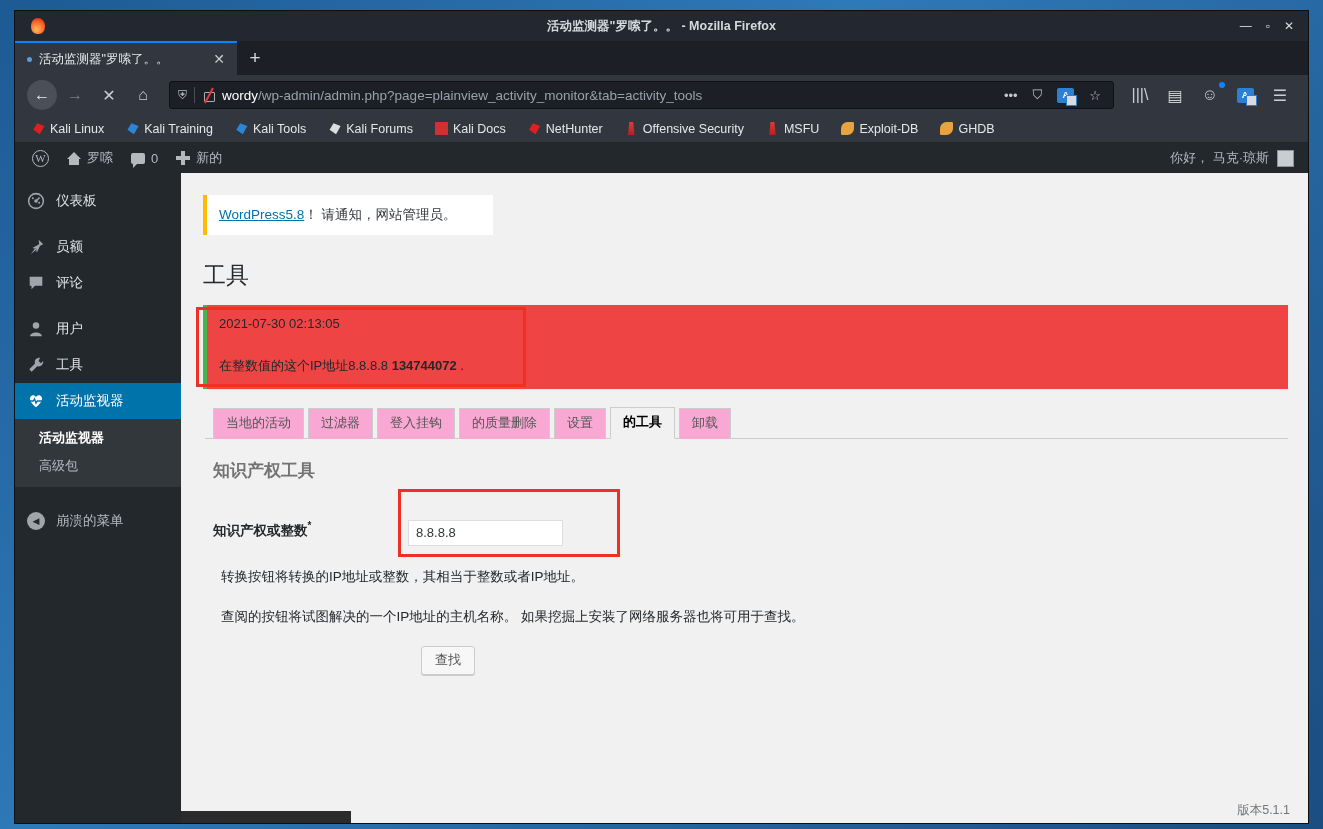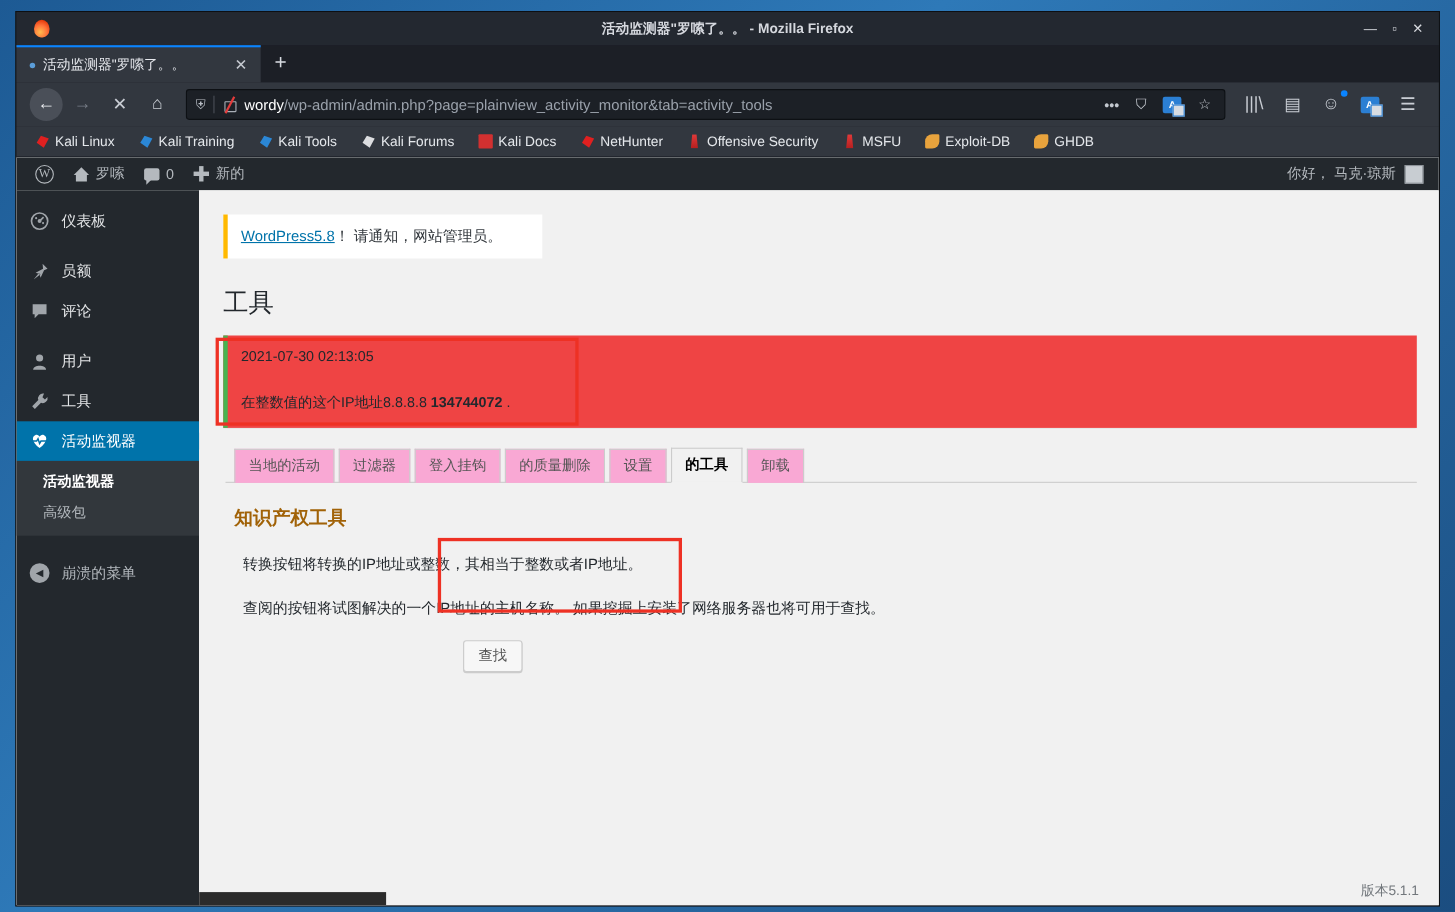--- a/index.html
+++ b/index.html
@@ -289,21 +289,21 @@
     background: #f9a8d4; border: 1px solid #ccc;
     border-bottom: none; padding: 6px 12px 7px 12px;
     font-size: 13px; color: #555; margin-bottom: -1px;
     line-height: 1.3;
   }
   .nav-tab.active {
     background: #f1f1f1; color: #000; font-weight: bold;
     border-bottom: 1px solid #f1f1f1;
   }
   h2.section-title {
-    font-size: 17px; font-weight: bold; color: #a16207;
+    font-size: 17px; font-weight: bold; color: #737373;
     margin: 20px 0 16px 10px;
   }
   .form-row {
     display: flex; align-items: flex-start; margin: 0 0 0 10px;
   }
   .form-label {
     width: 195px; font-size: 13.5px; color: #23282d;
     font-weight: bold; padding-top: 22px;
   }
   .req { color: #23282d; font-size: 10px; vertical-align: super; }
@@ -560,20 +560,28 @@
               <div class="nav-tab">过滤器</div>
               <div class="nav-tab">登入挂钩</div>
               <div class="nav-tab">的质量删除</div>
               <div class="nav-tab">设置</div>
               <div class="nav-tab active">的工具</div>
               <div class="nav-tab">卸载</div>
             </div>
 
             <h2 class="section-title">知识产权工具</h2>
 
+            <div class="form-row">
+              <div class="form-label">
+                <span>知识产权或整数</span><span class="req">*</span>
+              </div>
+              <div class="field-box">
+                <input class="textinput" type="text" value="8.8.8.8" style="">
+              </div>
+            </div>
 
             <p class="helptext">转换按钮将转换的IP地址或整数，其相当于整数或者IP地址。</p>
 
 
             <p class="helptext">查阅的按钮将试图解决的一个IP地址的主机名称。 如果挖掘上安装了网络服务器也将可用于查找。</p>
 
             <div class="btn-wrap">
               <button class="wpbtn">查找</button>
             </div>
 

